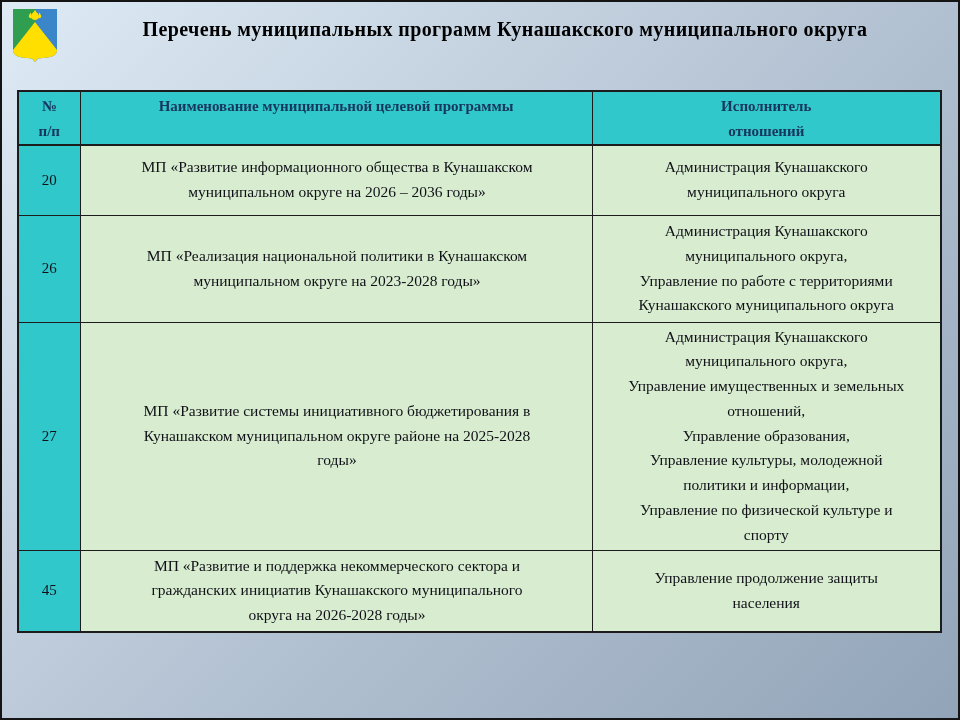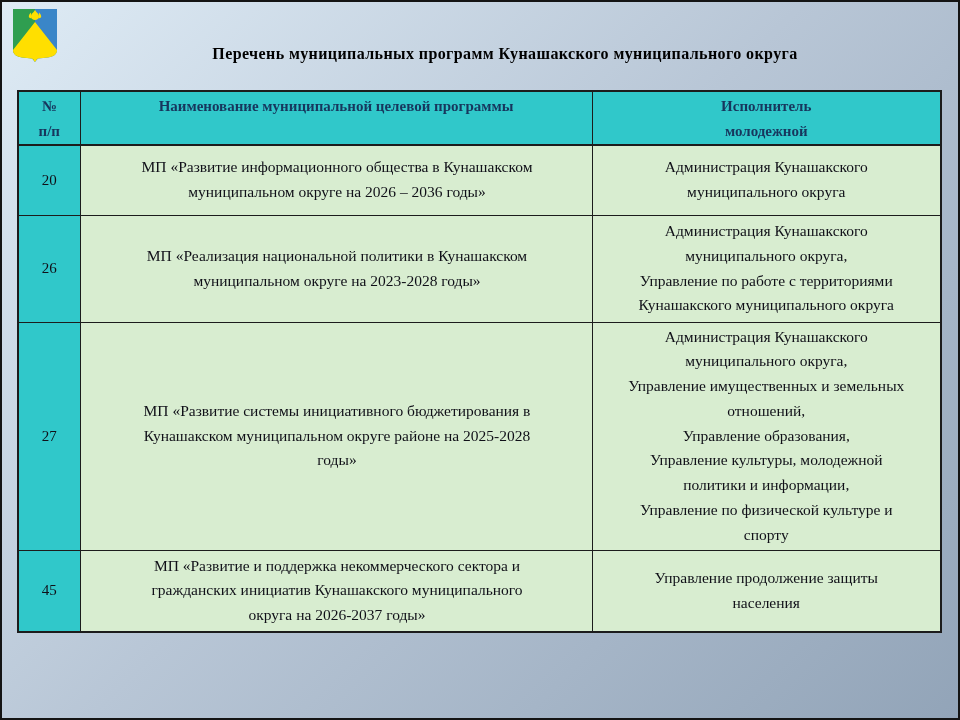--- a/index.html
+++ b/index.html
@@ -24,24 +24,23 @@
     border:2px solid #141414;
     background:linear-gradient(135deg,var(--bg_top) 0%,var(--bg_mid) 48%,var(--bg_bottom) 100%);
     overflow:hidden;
   }
   .emblem{
     position:absolute;left:10px;top:6px;width:46px;height:58px;
   }
   .title{
     position:absolute;left:58px;right:8px;top:13px;
     text-align:center;
-    font-size:16px;font-weight:bold;line-height:29px;
+    font-size:20px;font-weight:bold;line-height:29px;
     letter-spacing:0.4px;
     color:#000;
-    margin-top:24px;
   }
   table.programs{
     position:absolute;left:15px;top:88px;
     border-collapse:collapse;
     table-layout:fixed;
     width:923px;
     border:2px solid var(--border_color);
   }
   table.programs th, table.programs td{
     border:1px solid var(--border_color);
@@ -111,21 +110,21 @@
       <col style="width:62px">
       <col style="width:512px">
       <col style="width:349px">
     </colgroup>
     <thead>
       <tr style="height:52px">
         <th>№
 п/п</th>
         <th>Наименование муниципальной целевой программы</th>
         <th>Исполнитель
-молодежной</th>
+отношений</th>
       </tr>
     </thead>
     <tbody>
       <tr style="height:70px">
         <td class="num">20</td>
         <td class="name">МП «Развитие информационного общества в Кунашакском
 муниципальном округе на 2026 – 2036 годы»</td>
         <td class="exec">Администрация Кунашакского
 муниципального округа</td>
       </tr>
@@ -150,20 +149,20 @@
 Управление образования,
 Управление культуры, молодежной
 политики и информации,
 Управление по физической культуре и
 спорту</td>
       </tr>
       <tr style="height:79px">
         <td class="num">45</td>
         <td class="name">МП «Развитие и поддержка некоммерческого сектора и
 гражданских инициатив Кунашакского муниципального
-округа на 2026-2037 годы»</td>
+округа на 2026-2028 годы»</td>
         <td class="exec">Управление продолжение защиты
 населения</td>
       </tr>
     </tbody>
   </table>
 
 </div>
 
 </body></html>

